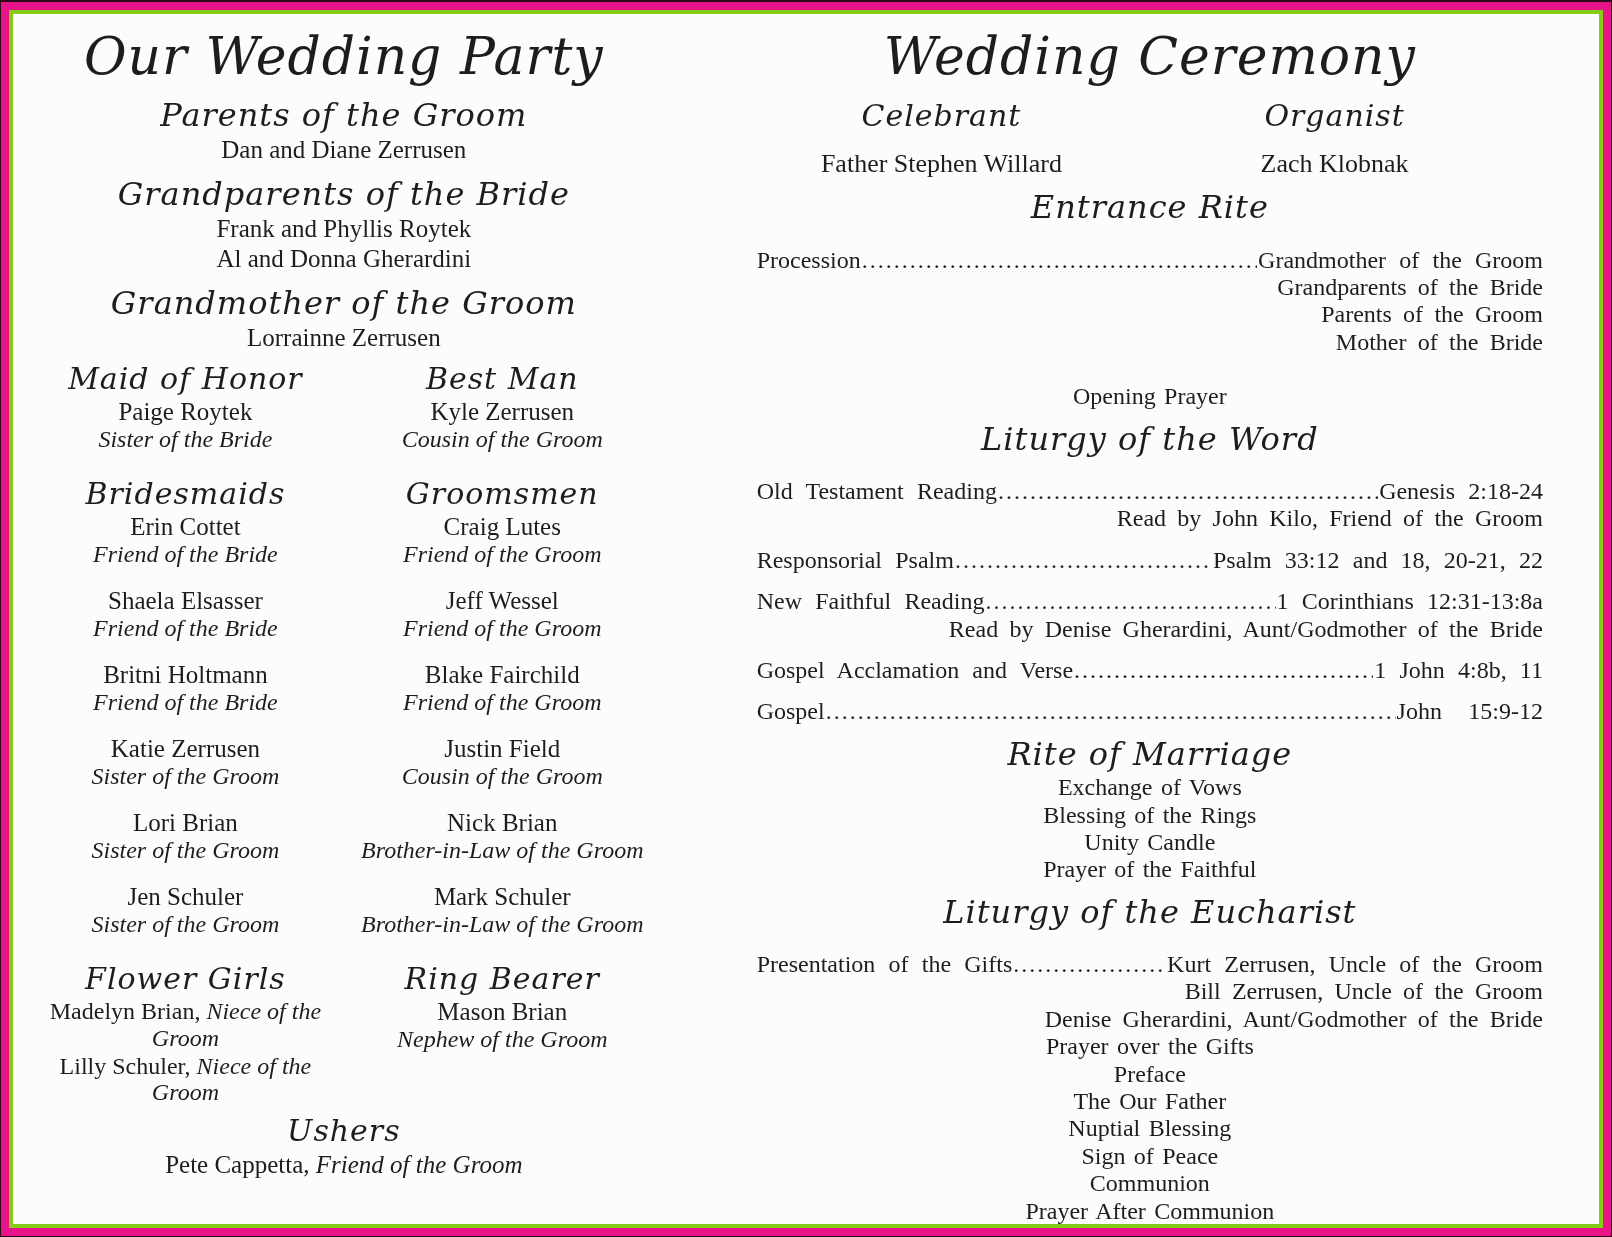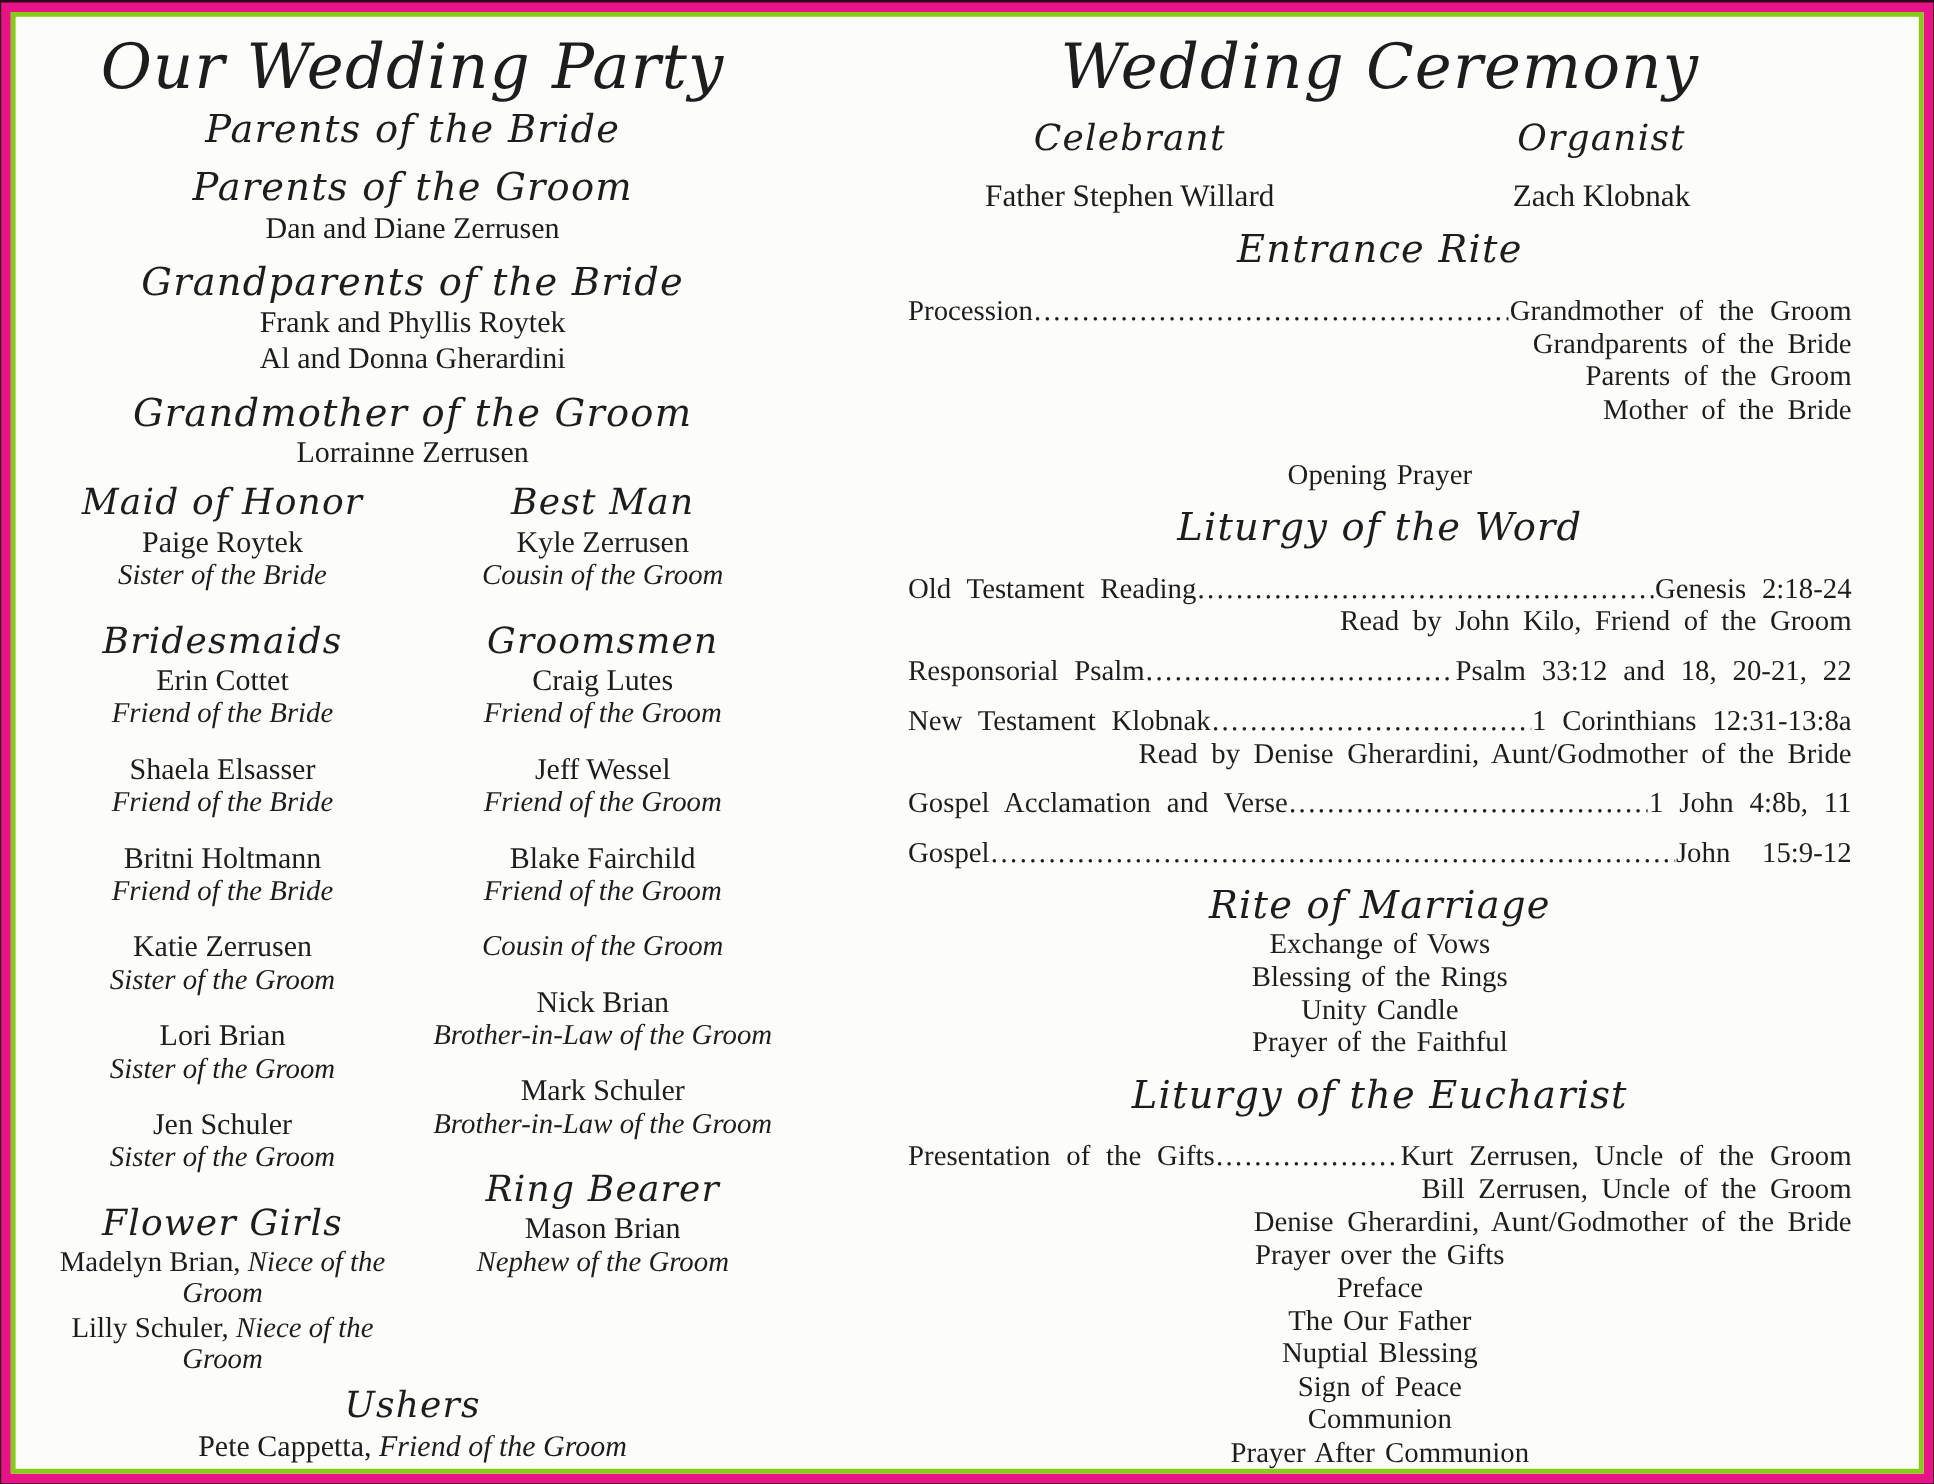--- a/index.html
+++ b/index.html
@@ -93,21 +93,20 @@
 <body>
 
 <div class="outer-frame">
   <div class="inner-frame">
 
     <section class="page page-left">
       <h1 class="script title">Our Wedding Party</h1>
 
       <div>
         <div class="family-sec">
-          <h2 class="script h-family">Parents of the Bride</h2>
         </div>
         <div class="family-sec">
           <h2 class="script h-family">Parents of the Groom</h2>
           <p class="name">Dan and Diane Zerrusen</p>
         </div>
         <div class="family-sec">
           <h2 class="script h-family">Grandparents of the Bride</h2>
           <p class="name">Frank and Phyllis Roytek</p>
           <p class="name">Al and Donna Gherardini</p>
         </div>
@@ -167,20 +166,21 @@
           </div>
           <div class="entry">
             <p class="name">Jeff Wessel</p>
             <p class="role">Friend of the Groom</p>
           </div>
           <div class="entry">
             <p class="name">Blake Fairchild</p>
             <p class="role">Friend of the Groom</p>
           </div>
           <div class="entry">
+            <p class="name">Justin Field</p>
             <p class="role">Cousin of the Groom</p>
           </div>
           <div class="entry">
             <p class="name">Nick Brian</p>
             <p class="role">Brother-in-Law of the Groom</p>
           </div>
           <div class="entry">
             <p class="name">Mark Schuler</p>
             <p class="role">Brother-in-Law of the Groom</p>
           </div>
@@ -232,21 +232,21 @@
             <span class="dots"></span>
             <span class="lv">Genesis 2:18-24</span>
         </div>
         <p class="r-line">Read by John Kilo, Friend of the Groom</p>
         <div class="leader gap-top">
           <span class="ll">Responsorial Psalm</span>
             <span class="dots"></span>
             <span class="lv">Psalm 33:12 and 18, 20-21, 22</span>
         </div>
         <div class="leader gap-top">
-          <span class="ll">New Testament Klobnak</span>
+          <span class="ll">New Faithful Reading</span>
             <span class="dots"></span>
             <span class="lv">1 Corinthians 12:31-13:8a</span>
         </div>
         <p class="r-line">Read by Denise Gherardini, Aunt/Godmother of the Bride</p>
         <div class="leader gap-top">
           <span class="ll">Gospel Acclamation and Verse</span>
             <span class="dots"></span>
             <span class="lv">1 John 4:8b, 11</span>
         </div>
         <div class="leader gap-top">

